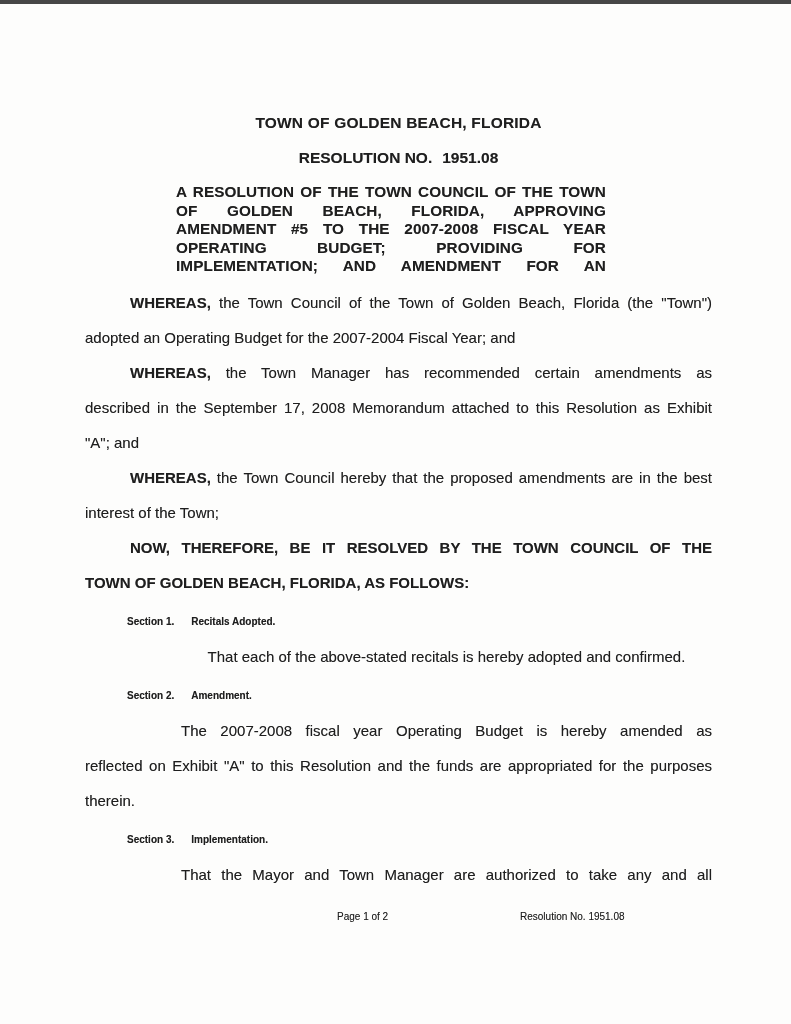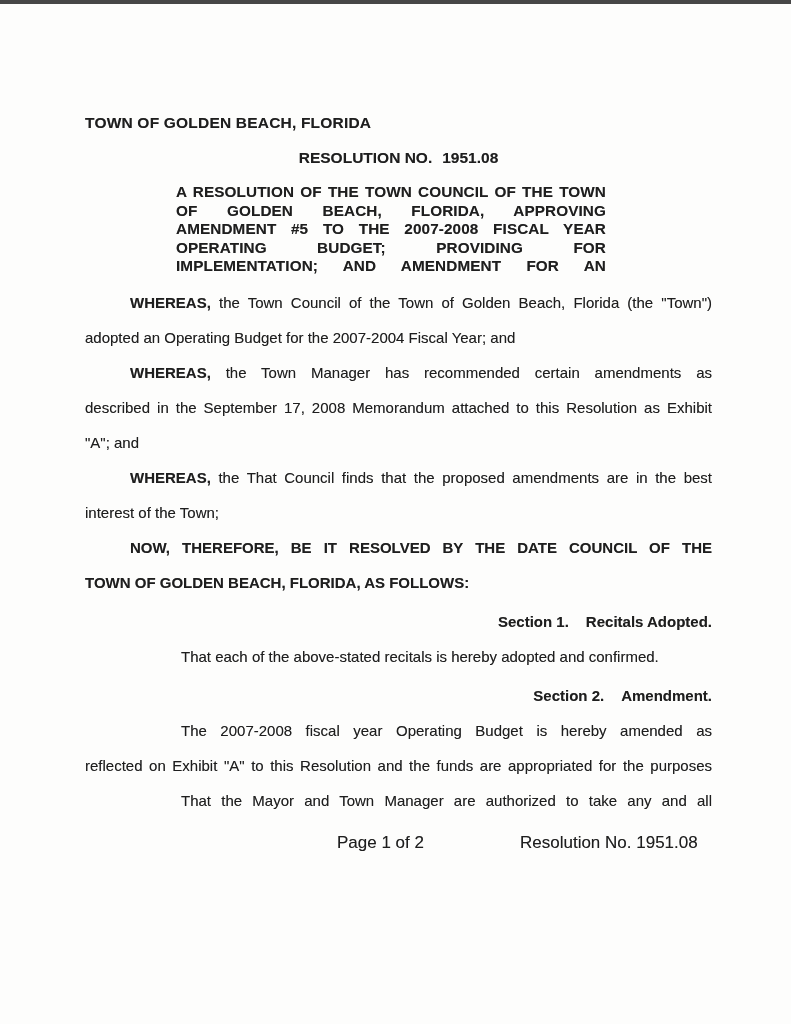--- a/index.html
+++ b/index.html
@@ -23,21 +23,21 @@
     position: absolute;
     left: 85px;
     top: 0;
     width: 627px;
     padding-top: 113px;
   }
   .doc-title {
     font-weight: bold;
     font-size: 15.5px;
     line-height: 19px;
-    text-align: left;
+    text-align: center;
     letter-spacing: 0.2px;
   }
   .res-heading {
     margin-top: 16px;
     font-weight: bold;
     font-size: 15.5px;
     line-height: 19px;
     text-align: center;
   }
   .res-heading .res-num { margin-left: 10px; }
@@ -55,35 +55,34 @@
     letter-spacing: 0.1px;
   }
   .jline { text-align: justify; text-align-last: justify; }
   .pline { text-align: left; }
   .body-text {
     margin-top: 9px;
     font-size: 15px;
     line-height: 35px;
   }
   .indent1 { padding-left: 45px; }
-  .indent2 { padding-left: 96px; }
+  .indent2 { padding-left: 96px; text-align: center; }
   .bold { font-weight: bold; }
   .sec-head {
     margin-top: 4px;
     padding-left: 42px;
     font-weight: bold;
-    font-size: 15px;
-    text-align: right;
+    font-size: 10px;
   }
   .tab { display: inline-block; width: 17px; }
   .footer {
     position: relative;
     margin-top: 15px;
     height: 22px;
-    font-size: 17px;
+    font-size: 10px;
     line-height: 20px;
   }
   .page-indicator { position: absolute; left: 252px; top: 0; }
   .footer-res { position: absolute; left: 435px; top: 0; }
 </style>
 </head>
 <body>
 
 <div class="page">
   <div class="scan-bar"></div>
@@ -109,41 +108,43 @@
         <div class="pline">adopted an Operating Budget for the 2007-2004 Fiscal Year; and</div>
       </div>
 
       <div class="para">
         <div class="jline indent1"><span class="bold">WHEREAS,</span> <span>the Town Manager has recommended certain amendments as</span></div>
         <div class="jline">described in the September 17, 2008 Memorandum attached to this Resolution as Exhibit</div>
         <div class="pline">"A"; and</div>
       </div>
 
       <div class="para">
-        <div class="jline indent1"><span class="bold">WHEREAS,</span> <span>the That Council finds that the proposed amendments are in the best</span></div>
+        <div class="jline indent1"><span class="bold">WHEREAS,</span> <span>the Town Council hereby that the proposed amendments are in the best</span></div>
         <div class="pline">interest of the Town;</div>
       </div>
 
       <div class="para bold">
-        <div class="jline indent1">NOW, THEREFORE, BE IT RESOLVED BY THE DATE COUNCIL OF THE</div>
+        <div class="jline indent1">NOW, THEREFORE, BE IT RESOLVED BY THE TOWN COUNCIL OF THE</div>
         <div class="pline">TOWN OF GOLDEN BEACH, FLORIDA, AS FOLLOWS:</div>
       </div>
 
       <div class="section">
         <div class="sec-head"><span class="u">Section 1.</span><span class="tab"></span><span class="u">Recitals Adopted.</span></div>
         <div class="pline indent2">That each of the above-stated recitals is hereby adopted and confirmed.</div>
       </div>
 
       <div class="section">
         <div class="sec-head"><span class="u">Section 2.</span><span class="tab"></span><span class="u">Amendment.</span></div>
         <div class="jline indent2">The 2007-2008 fiscal year Operating Budget is hereby amended as</div>
         <div class="jline">reflected on Exhibit "A" to this Resolution and the funds are appropriated for the purposes</div>
+        <div class="pline">therein.</div>
       </div>
 
       <div class="section">
+        <div class="sec-head"><span class="u">Section 3.</span><span class="tab"></span><span class="u">Implementation.</span></div>
         <div class="jline indent2">That the Mayor and Town Manager are authorized to take any and all</div>
       </div>
 
     </div>
 
     <div class="footer">
       <span class="page-indicator">Page 1 of 2</span>
       <span class="footer-res"><span>Resolution No.</span> <span class="u">1951.08</span></span>
     </div>
 

